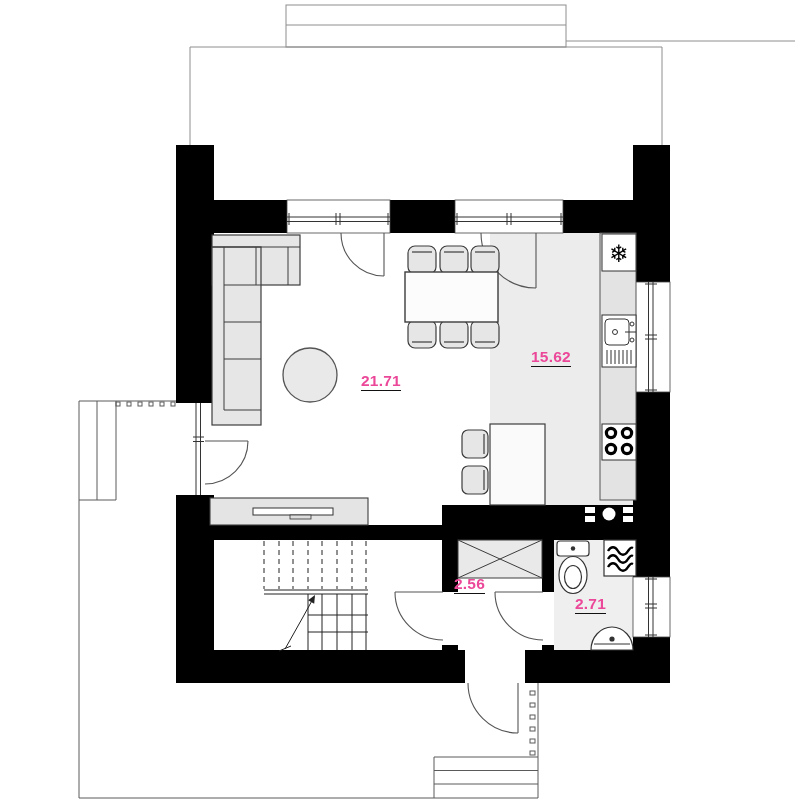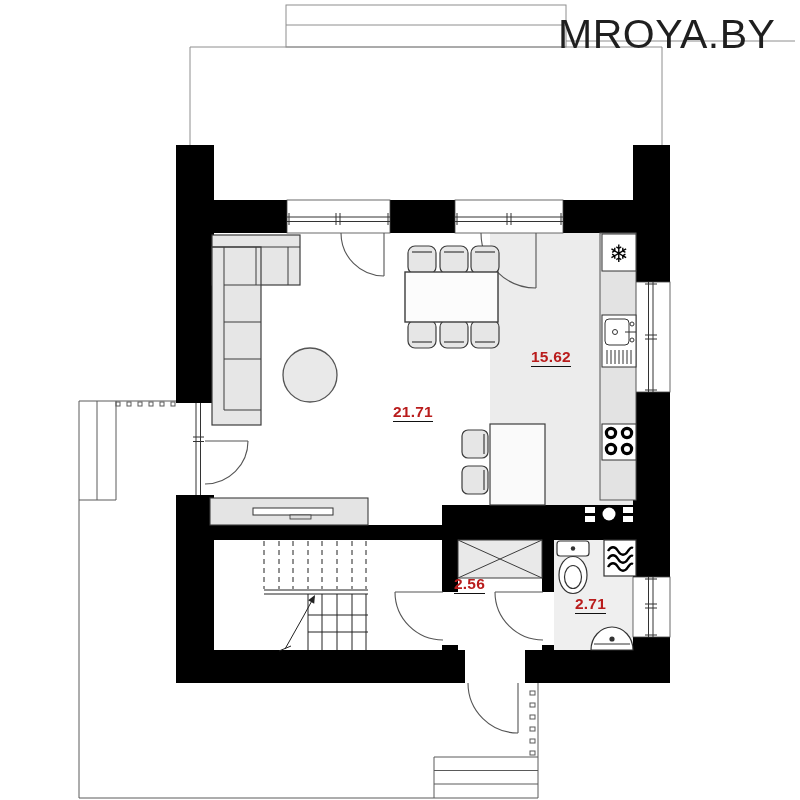--- a/index.html
+++ b/index.html
@@ -1,19 +1,19 @@
 <!DOCTYPE html>
 <html><head>
 <meta charset="utf-8">
 <style>
   html,body{margin:0;padding:0;background:#fff;}
   #stage{position:relative;width:800px;height:800px;background:#ffffff;overflow:hidden;
          font-family:"Liberation Sans",sans-serif;}
   #plan-svg{position:absolute;left:0;top:0;}
-  .room-label{position:absolute;font-weight:bold;font-size:15.5px;color:#b91c1c;
+  .room-label{position:absolute;font-weight:bold;font-size:15.5px;color:#ec4899;
               letter-spacing:.2px;border-bottom:1.6px solid #111;padding-bottom:1px;line-height:1;}
   #watermark{position:absolute;left:558px;top:12px;font-size:41px;font-weight:200;
              color:#1f1f1f;letter-spacing:.5px;line-height:1.1;}
 </style>
 </head>
 <body>
 
 <div id="stage">
 <svg id="plan-svg" width="800" height="800" viewBox="0 0 800 800">
 
@@ -315,19 +315,18 @@
       <path d="M608,567 c3,-5 7,-5 10,0 c3,5 7,5 10,0 c2,-3 3,-4 5,-3"></path>
     </g>
   </g>
   <g>
     <path d="M591,650 A21,23 0 1 1 633,650 Z" fill="#fff" stroke="#333" stroke-width="1.2"></path>
     <line x1="594" y1="644" x2="630" y2="644" stroke="#333" stroke-width="1"></line>
     <circle cx="612" cy="639" r="2.6" fill="#333"></circle>
   </g>
 </svg>
 
-  <div class="room-label" style="left:361px;top:404px;margin-left:32px;">21.71</div>
+  <div class="room-label" style="left:361px;top:373px;">21.71</div>
   <div class="room-label" style="left:531px;top:349px;">15.62</div>
   <div class="room-label" style="left:454px;top:576px;">2.56</div>
   <div class="room-label" style="left:575px;top:596px;">2.71</div>
 
-  <div id="watermark">MROYA.BY</div>
 </div>
 
 </body></html>

